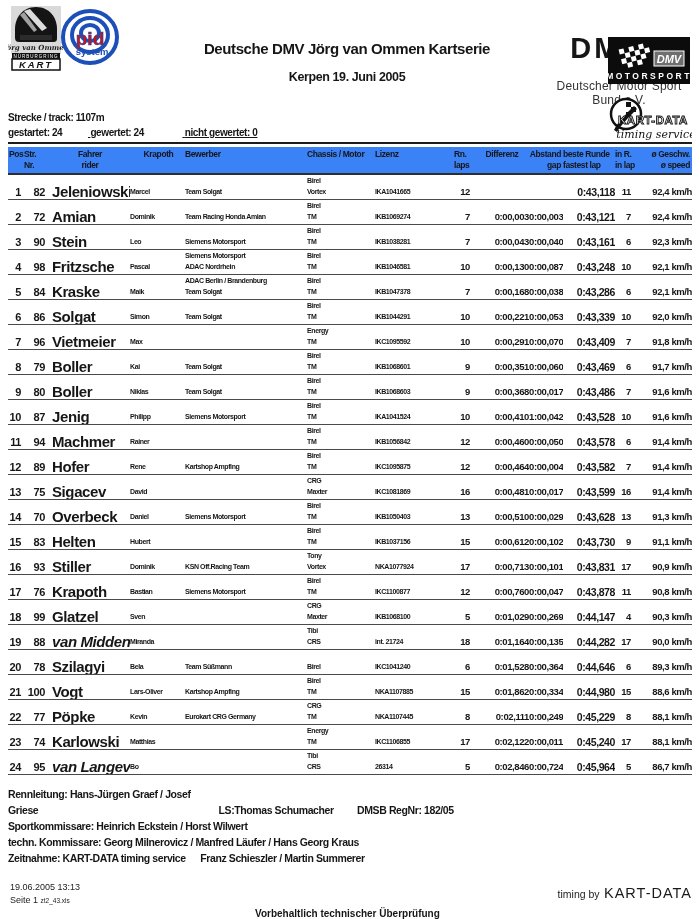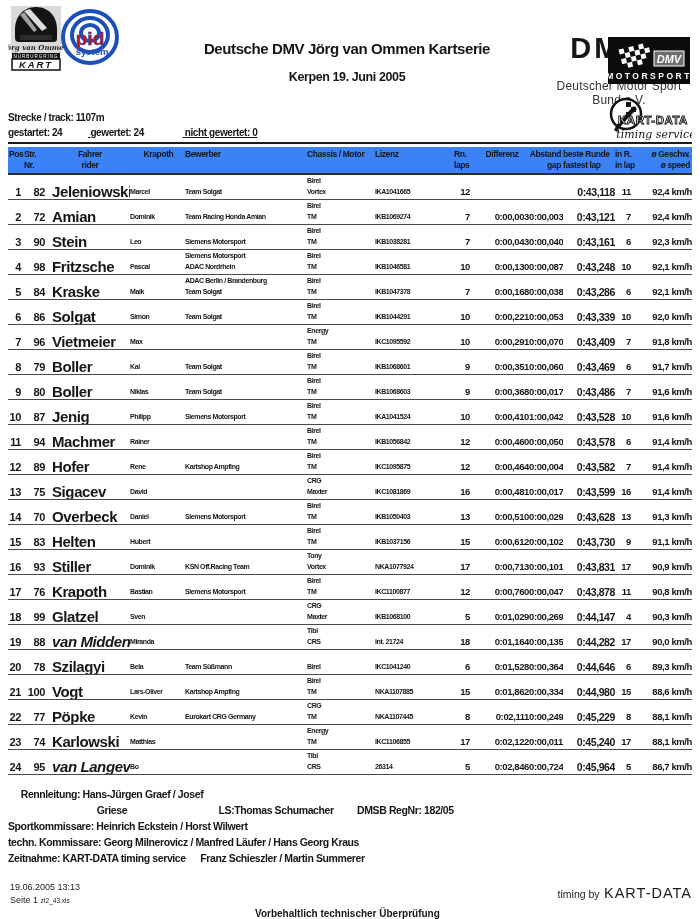--- a/index.html
+++ b/index.html
@@ -46,21 +46,21 @@
   .col-name .main{font-size:15px;padding-left:4px;}
   .col-name .it{font-style:italic;}
   .col-vorname .main,.col-bewerber .main,.col-chassis .main,.col-lizenz .main{font-size:7px;}
   .col-laps .main{font-size:9.5px;padding-right:5px;}
   .col-diff .main,.col-gap .main,.col-speed .main{font-size:9.5px;}
   .col-inlap .main{font-size:9.5px;padding-right:4px;}
   .col-best .main{font-size:10.5px;font-weight:bold;}
   .col-gap .main{padding-right:1px;}
   
   .officials{position:absolute;left:8px;top:786px;font-size:10.5px;font-weight:bold;line-height:16px;}
-  .off-line1 .s1{display:inline-block;width:208px;text-align:center;}
+  .off-line1 .s1{display:inline-block;width:208px;}
   .off-line1 .s2{display:inline-block;width:136px;}
   .off-line4 .z2{margin-left:12px;}
   
   .foot-left{position:absolute;left:10px;top:881px;font-size:9px;color:#222;line-height:13px;letter-spacing:0;}
   .foot-file{font-size:6.5px;}
   .foot-center{position:absolute;left:255px;top:907px;line-height:13px;}
   .foot-center .fc1{font-size:10px;font-weight:bold;}
   .foot-center .fc2{font-size:9.5px;color:#222;}
   .foot-right{position:absolute;right:8px;top:884px;letter-spacing:0;}
   .foot-right .tb{font-size:10.5px;color:#222;}

